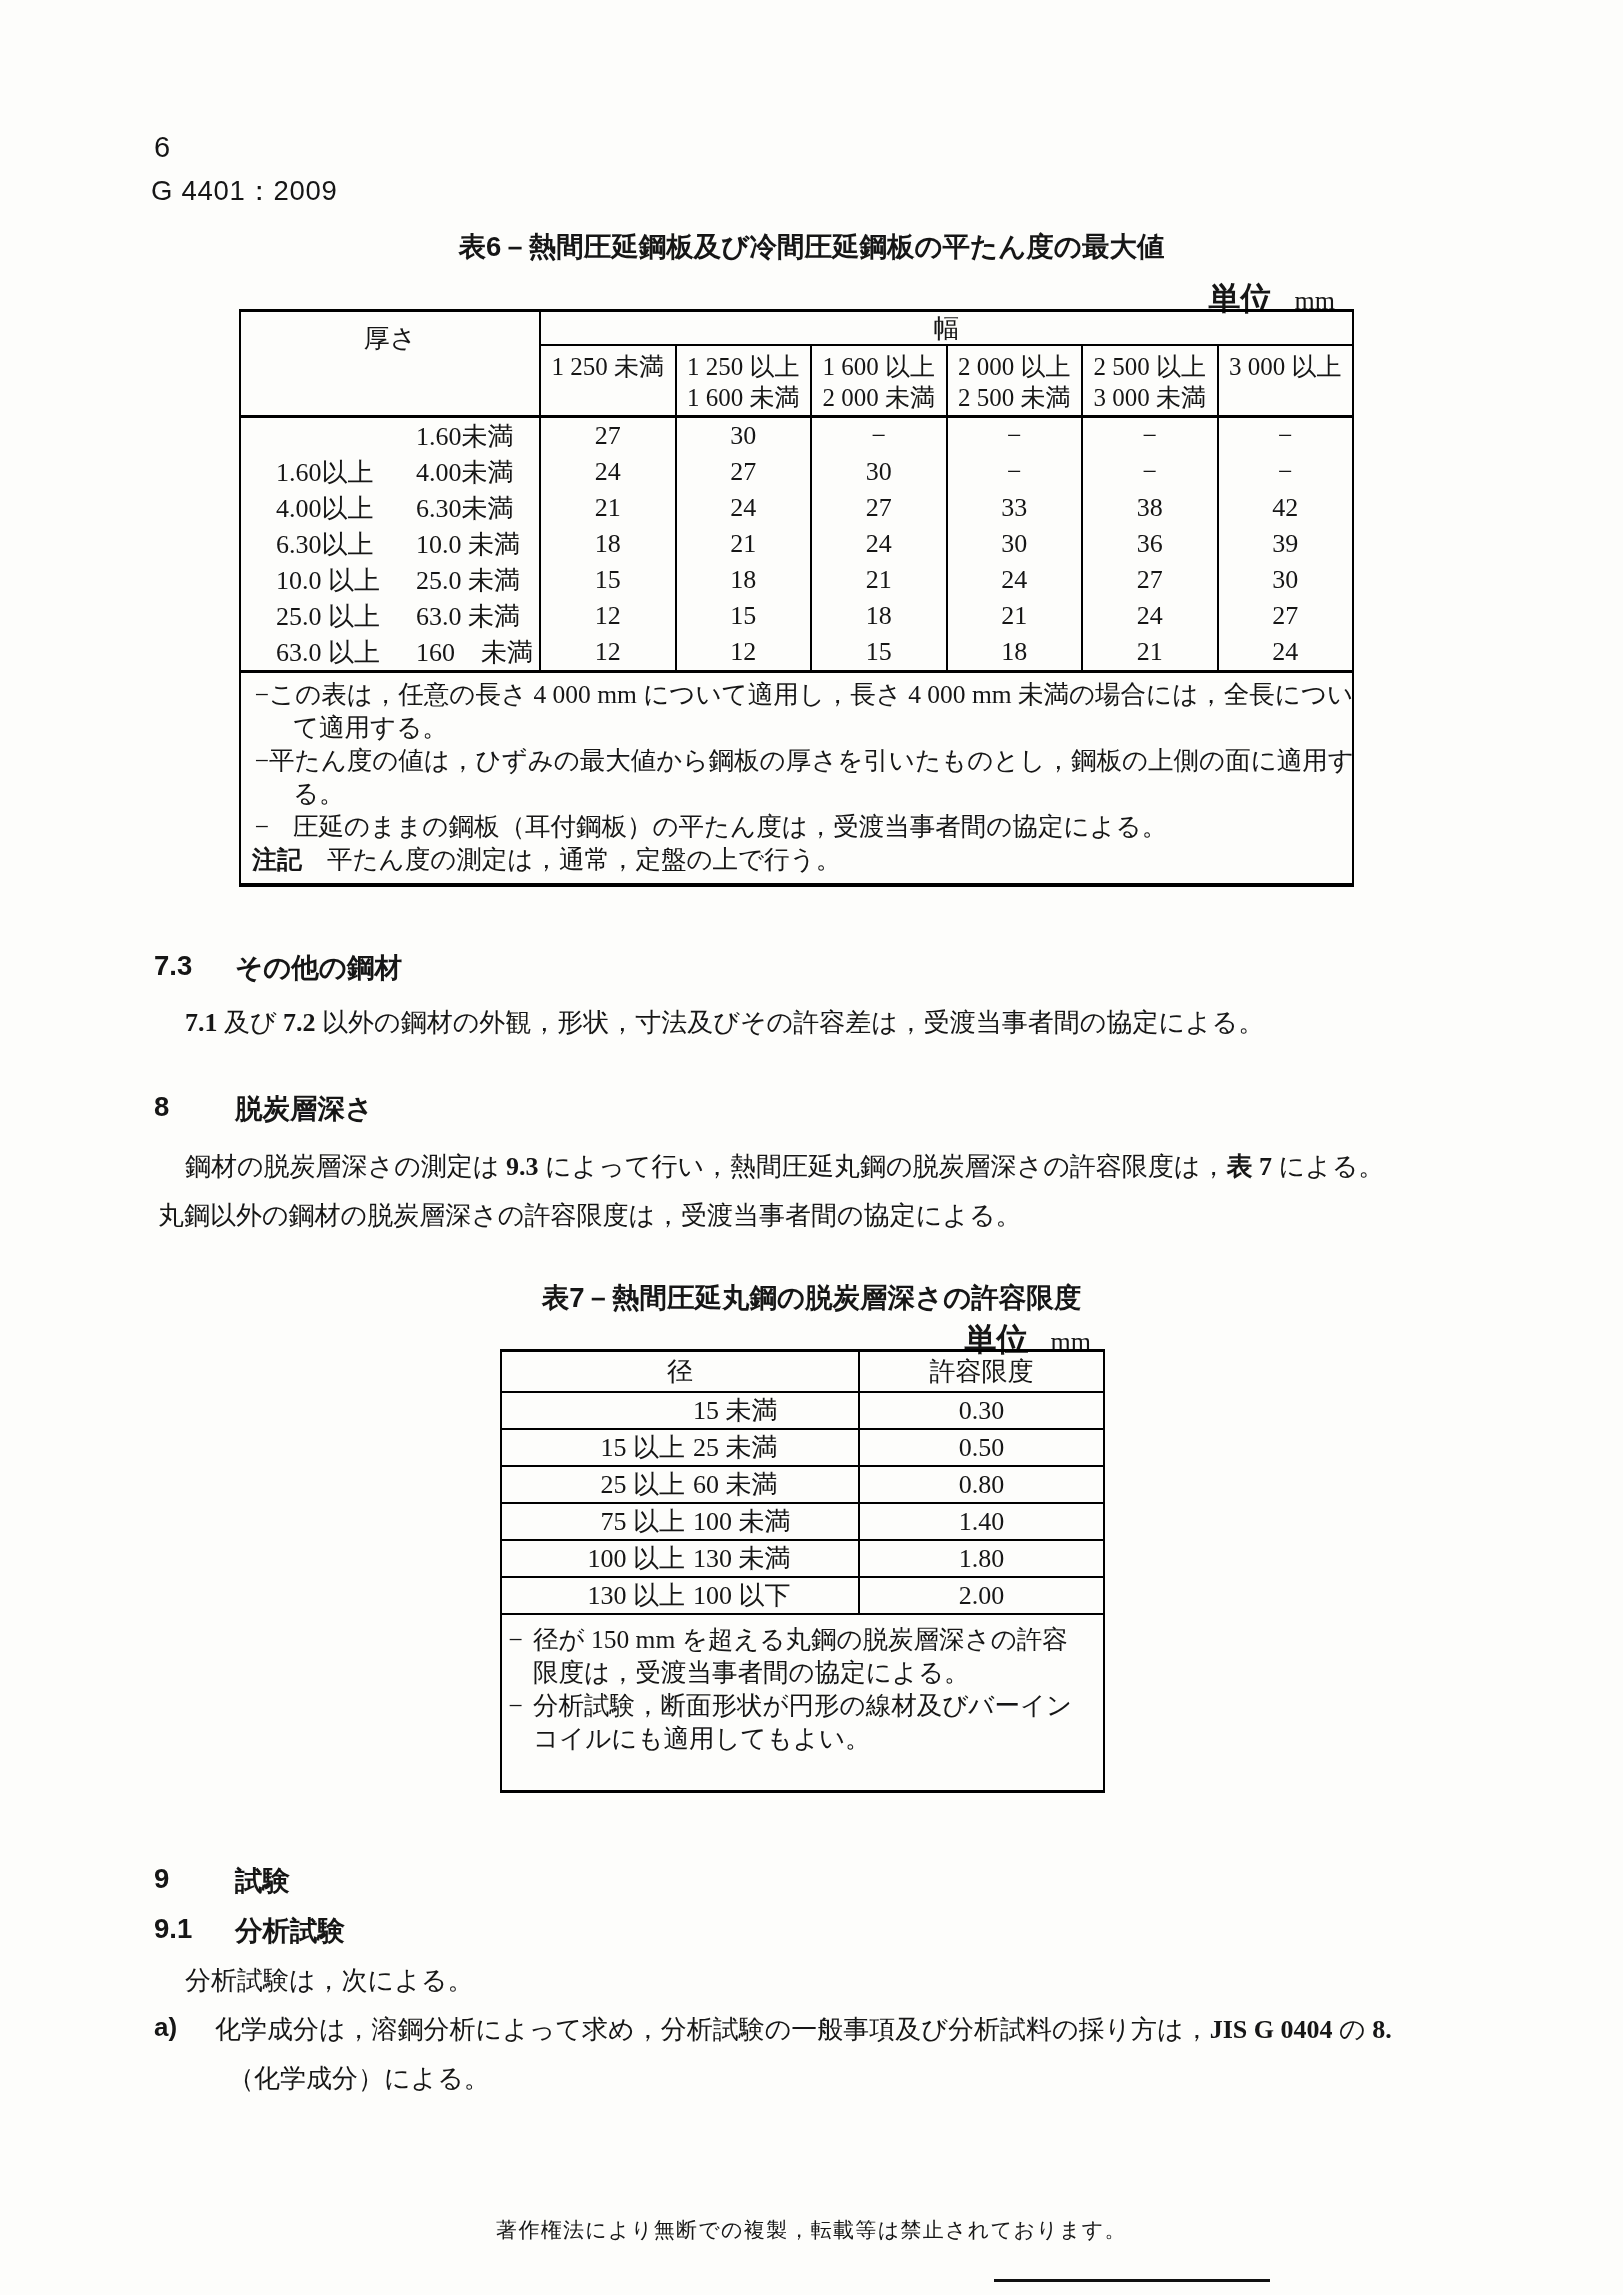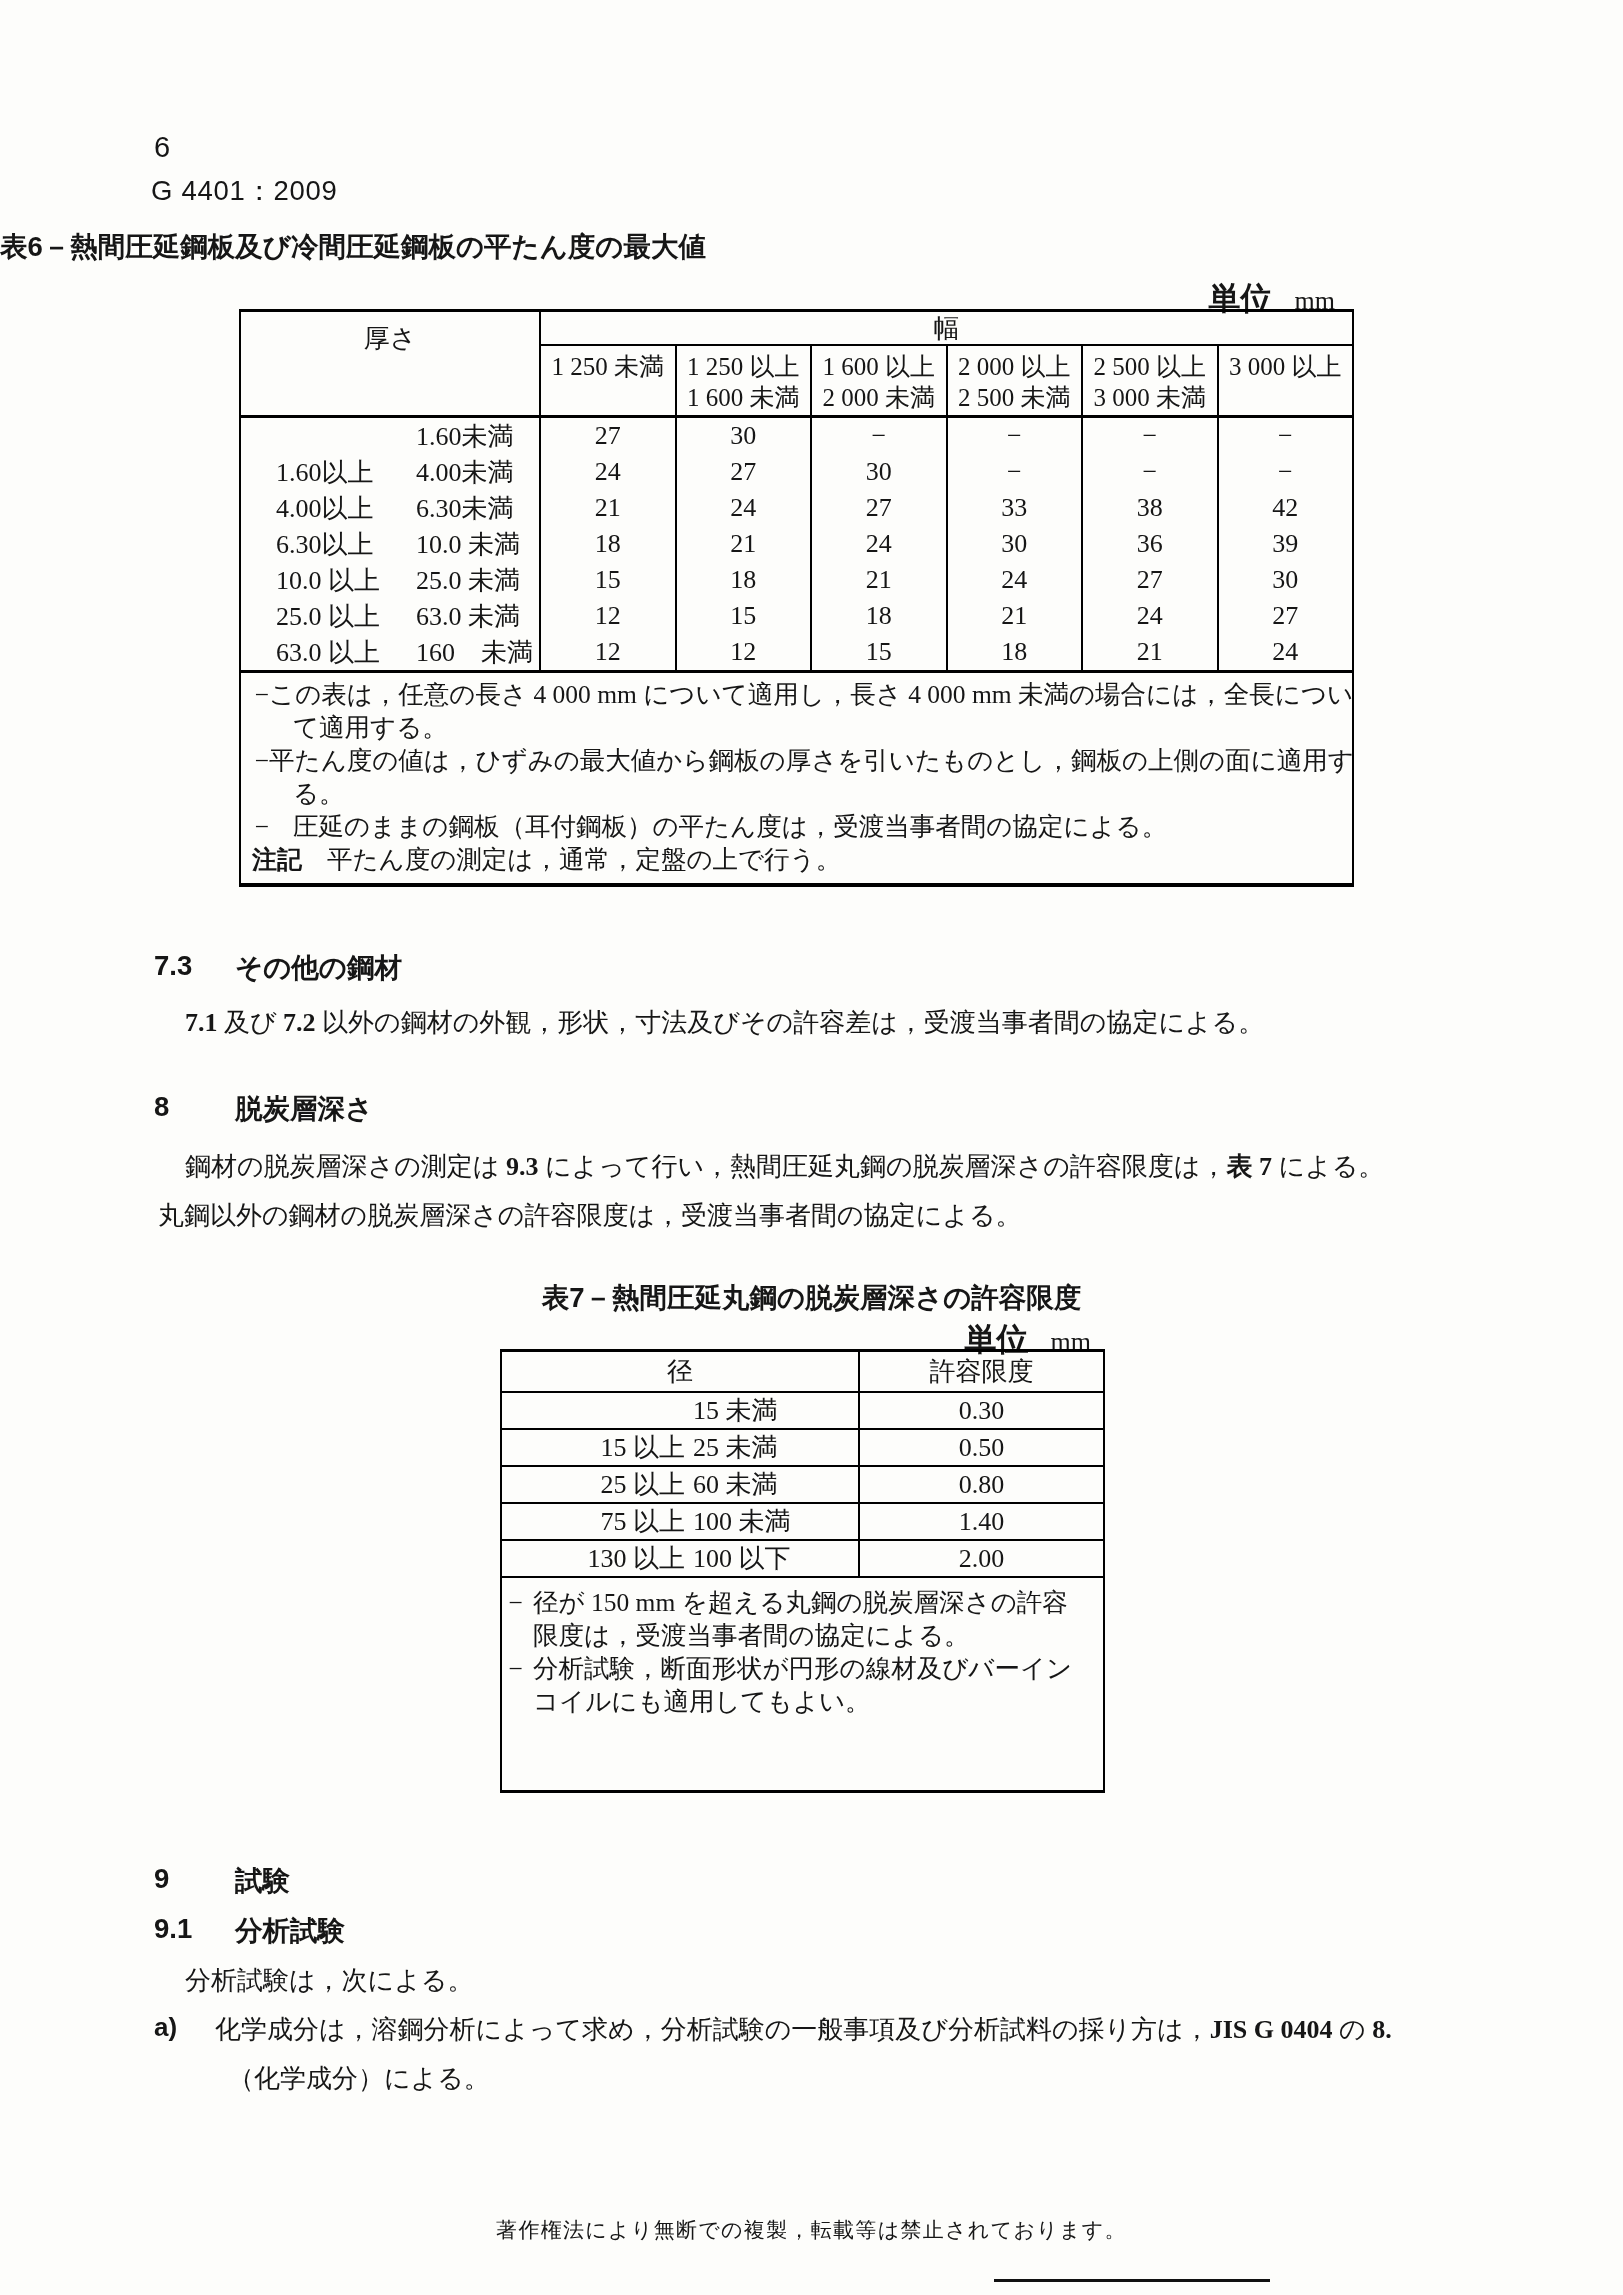--- a/index.html
+++ b/index.html
@@ -30,21 +30,21 @@
   .bodyline { font-size:26px; white-space:pre; }
   .b73  { left:185px; top:1005px; }
   .b8a  { left:185px; top:1149px; }
   .b8b  { left:158px; top:1198px; }
   .b91  { left:185px; top:1963px; }
   .itema { left:154px; top:2012px; display:flex; }
   .itema .amark { width:61px; font-weight:bold; font-family:"Liberation Sans","DejaVu Sans",sans-serif; }
   .itema2 { left:228px; top:2061px; }
 
   
-  .t6-title { left:0; top:229px; width:100%; font-size:27.5px; font-weight:bold; font-family:"Liberation Sans","DejaVu Sans",sans-serif; }
+  .t6-title { left:0; top:229px; width:100%; text-align:center; font-size:27.5px; font-weight:bold; font-family:"Liberation Sans","DejaVu Sans",sans-serif; }
   .t7-title { left:0; top:1280px; width:100%; text-align:center; font-size:27.5px; font-weight:bold; font-family:"Liberation Sans","DejaVu Sans",sans-serif; }
   .unit { display:flex; align-items:baseline; gap:22px; }
   .unit .ulab { font-size:32px; font-weight:bold; font-family:"Liberation Sans","DejaVu Sans",sans-serif; }
   .unit .uval { font-size:26px; }
   .t6-unit { top:277px; right:288px; }
   .t7-unit { top:1318px; right:532px; }
 
   
   .t6 { left:239px; top:309px; width:1115px; height:578px; box-sizing:border-box;
         border:2.6px solid #000; border-top-width:3.9px; border-bottom-width:4.6px; }
@@ -229,20 +229,24 @@
         </div>
         <div class="t7-row">
           <div class="t7-c1"><span class="t7-min">25 以上</span><span class="t7-max">60 未満</span></div>
           <div class="t7-c2">0.80</div>
         </div>
         <div class="t7-row">
           <div class="t7-c1"><span class="t7-min">75 以上</span><span class="t7-max">100 未満</span></div>
           <div class="t7-c2">1.40</div>
         </div>
         <div class="t7-row">
+          <div class="t7-c1"><span class="t7-min">100 以上</span><span class="t7-max">130 未満</span></div>
+          <div class="t7-c2">1.80</div>
+        </div>
+        <div class="t7-row">
           <div class="t7-c1"><span class="t7-min">130 以上</span><span class="t7-max">100 以下</span></div>
           <div class="t7-c2">2.00</div>
         </div>
       </div>
     <div class="t7-notes" id="t7-notes">
         <div class="note-line"><span class="t7-marker">−</span><span>径が 150 mm を超える丸鋼の脱炭層深さの許容</span></div>
         <div class="note-line"><span class="t7-cont">限度は，受渡当事者間の協定による。</span></div>
         <div class="note-line"><span class="t7-marker">−</span><span>分析試験，断面形状が円形の線材及びバーイン</span></div>
         <div class="note-line"><span class="t7-cont">コイルにも適用してもよい。</span></div>
       </div>

